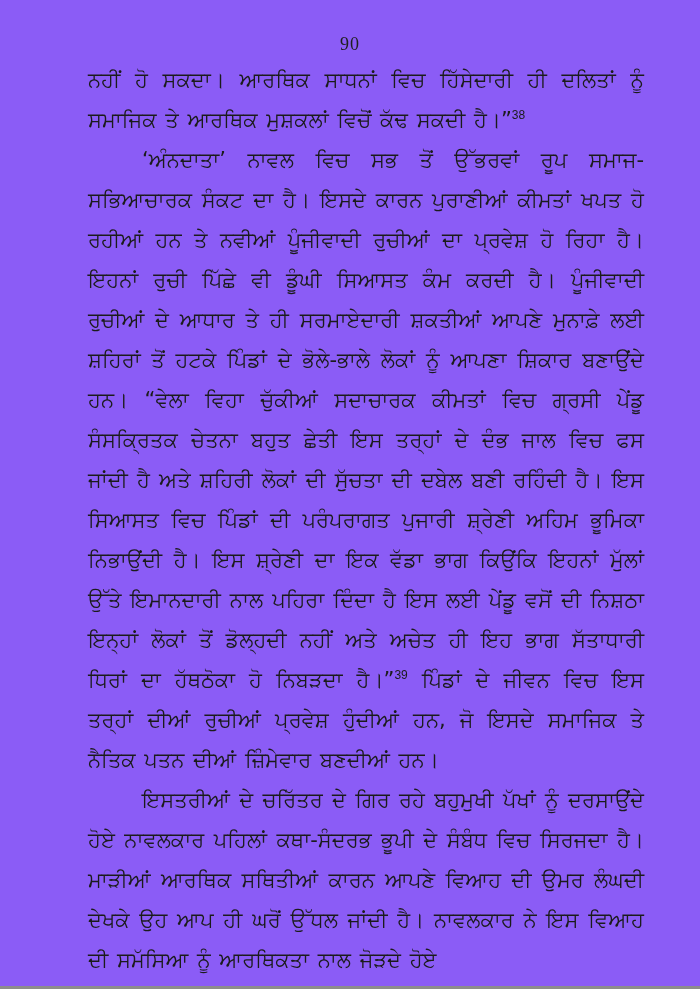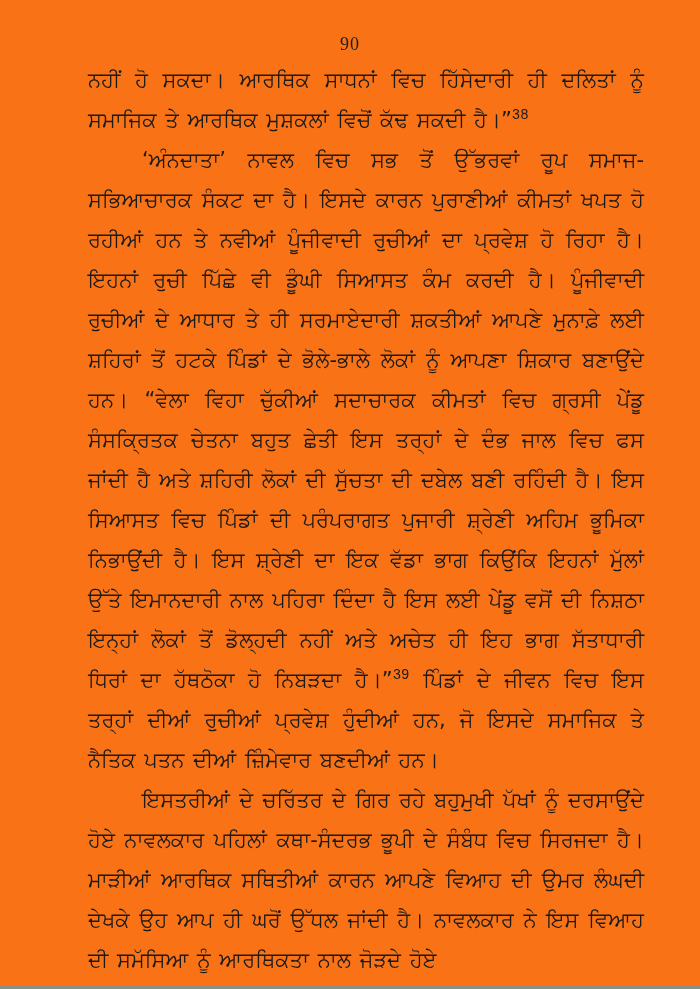--- a/index.html
+++ b/index.html
@@ -39,39 +39,39 @@
   .para {
     margin: 0;
     font-size: 21px;
     line-height: 40px;
     word-spacing: 2px;
   }
   .para.indent {
     text-indent: 54px;
   }
   .para sup {
-    font-family: Liberation Mono, monospace;
-    font-size: 14px;
+    font-family: Liberation Sans, sans-serif;
+    font-size: 12px;
     line-height: 0;
     vertical-align: super;
     letter-spacing: 0;
   }
   .bottom-edge {
     position: absolute;
     left: 0;
     bottom: 0;
     width: 100%;
     height: 3px;
     background: #8d8d8d;
   }
 </style>
 </head>
 <body>
 
-<div class="page" style="background: #f97316; color: rgb(27, 27, 27);">
+<div class="page" style="background: #8b5cf6; color: rgb(27, 27, 27);">
   <div class="page-number">90</div>
 
   <div class="body-text">
       <p class="para">ਨਹੀਂ ਹੋ ਸਕਦਾ। ਆਰਥਿਕ ਸਾਧਨਾਂ ਵਿਚ ਹਿੱਸੇਦਾਰੀ ਹੀ ਦਲਿਤਾਂ ਨੂੰ ਸਮਾਜਿਕ ਤੇ ਆਰਥਿਕ ਮੁਸ਼ਕਲਾਂ ਵਿਚੋਂ ਕੱਢ ਸਕਦੀ ਹੈ।”<sup>38</sup></p>
       <p class="para indent">‘ਅੰਨਦਾਤਾ’ ਨਾਵਲ ਵਿਚ ਸਭ ਤੋਂ ਉੱਭਰਵਾਂ ਰੂਪ ਸਮਾਜ-ਸਭਿਆਚਾਰਕ ਸੰਕਟ ਦਾ ਹੈ। ਇਸਦੇ ਕਾਰਨ ਪੁਰਾਣੀਆਂ ਕੀਮਤਾਂ ਖਪਤ ਹੋ ਰਹੀਆਂ ਹਨ ਤੇ ਨਵੀਆਂ ਪੂੰਜੀਵਾਦੀ ਰੁਚੀਆਂ ਦਾ ਪ੍ਰਵੇਸ਼ ਹੋ ਰਿਹਾ ਹੈ। ਇਹਨਾਂ ਰੁਚੀ ਪਿੱਛੇ ਵੀ ਡੂੰਘੀ ਸਿਆਸਤ ਕੰਮ ਕਰਦੀ ਹੈ। ਪੂੰਜੀਵਾਦੀ ਰੁਚੀਆਂ ਦੇ ਆਧਾਰ ਤੇ ਹੀ ਸਰਮਾਏਦਾਰੀ ਸ਼ਕਤੀਆਂ ਆਪਣੇ ਮੁਨਾਫ਼ੇ ਲਈ ਸ਼ਹਿਰਾਂ ਤੋਂ ਹਟਕੇ ਪਿੰਡਾਂ ਦੇ ਭੋਲੇ-ਭਾਲੇ ਲੋਕਾਂ ਨੂੰ ਆਪਣਾ ਸ਼ਿਕਾਰ ਬਣਾਉਂਦੇ ਹਨ। “ਵੇਲਾ ਵਿਹਾ ਚੁੱਕੀਆਂ ਸਦਾਚਾਰਕ ਕੀਮਤਾਂ ਵਿਚ ਗ੍ਰਸੀ ਪੇਂਡੂ ਸੰਸਕ੍ਰਿਤਕ ਚੇਤਨਾ ਬਹੁਤ ਛੇਤੀ ਇਸ ਤਰ੍ਹਾਂ ਦੇ ਦੰਭ ਜਾਲ ਵਿਚ ਫਸ ਜਾਂਦੀ ਹੈ ਅਤੇ ਸ਼ਹਿਰੀ ਲੋਕਾਂ ਦੀ ਸੁੱਚਤਾ ਦੀ ਦਬੇਲ ਬਣੀ ਰਹਿੰਦੀ ਹੈ। ਇਸ ਸਿਆਸਤ ਵਿਚ ਪਿੰਡਾਂ ਦੀ ਪਰੰਪਰਾਗਤ ਪੁਜਾਰੀ ਸ਼੍ਰੇਣੀ ਅਹਿਮ ਭੂਮਿਕਾ ਨਿਭਾਉਂਦੀ ਹੈ। ਇਸ ਸ਼੍ਰੇਣੀ ਦਾ ਇਕ ਵੱਡਾ ਭਾਗ ਕਿਉਂਕਿ ਇਹਨਾਂ ਮੁੱਲਾਂ ਉੱਤੇ ਇਮਾਨਦਾਰੀ ਨਾਲ ਪਹਿਰਾ ਦਿੰਦਾ ਹੈ ਇਸ ਲਈ ਪੇਂਡੂ ਵਸੋਂ ਦੀ ਨਿਸ਼ਠਾ ਇਨ੍ਹਾਂ ਲੋਕਾਂ ਤੋਂ ਡੋਲ੍ਹਦੀ ਨਹੀਂ ਅਤੇ ਅਚੇਤ ਹੀ ਇਹ ਭਾਗ ਸੱਤਾਧਾਰੀ ਧਿਰਾਂ ਦਾ ਹੱਥਠੋਕਾ ਹੋ ਨਿਬੜਦਾ ਹੈ।”<sup>39</sup>  ਪਿੰਡਾਂ ਦੇ ਜੀਵਨ ਵਿਚ ਇਸ ਤਰ੍ਹਾਂ ਦੀਆਂ ਰੁਚੀਆਂ ਪ੍ਰਵੇਸ਼ ਹੁੰਦੀਆਂ ਹਨ, ਜੋ ਇਸਦੇ ਸਮਾਜਿਕ ਤੇ ਨੈਤਿਕ ਪਤਨ ਦੀਆਂ ਜ਼ਿੰਮੇਵਾਰ ਬਣਦੀਆਂ ਹਨ।</p>
       <p class="para indent">ਇਸਤਰੀਆਂ ਦੇ ਚਰਿੱਤਰ ਦੇ ਗਿਰ ਰਹੇ ਬਹੁਮੁਖੀ ਪੱਖਾਂ ਨੂੰ ਦਰਸਾਉਂਦੇ ਹੋਏ ਨਾਵਲਕਾਰ ਪਹਿਲਾਂ ਕਥਾ-ਸੰਦਰਭ ਭੂਪੀ ਦੇ ਸੰਬੰਧ ਵਿਚ ਸਿਰਜਦਾ ਹੈ। ਮਾੜੀਆਂ ਆਰਥਿਕ ਸਥਿਤੀਆਂ ਕਾਰਨ ਆਪਣੇ ਵਿਆਹ ਦੀ ਉਮਰ ਲੰਘਦੀ ਦੇਖਕੇ ਉਹ ਆਪ ਹੀ ਘਰੋਂ ਉੱਧਲ ਜਾਂਦੀ ਹੈ। ਨਾਵਲਕਾਰ ਨੇ ਇਸ ਵਿਆਹ ਦੀ ਸਮੱਸਿਆ ਨੂੰ ਆਰਥਿਕਤਾ ਨਾਲ ਜੋੜਦੇ ਹੋਏ</p>
     </div>
 
   <div class="bottom-edge" style="background: rgb(141, 141, 141);"></div>
 </div>

